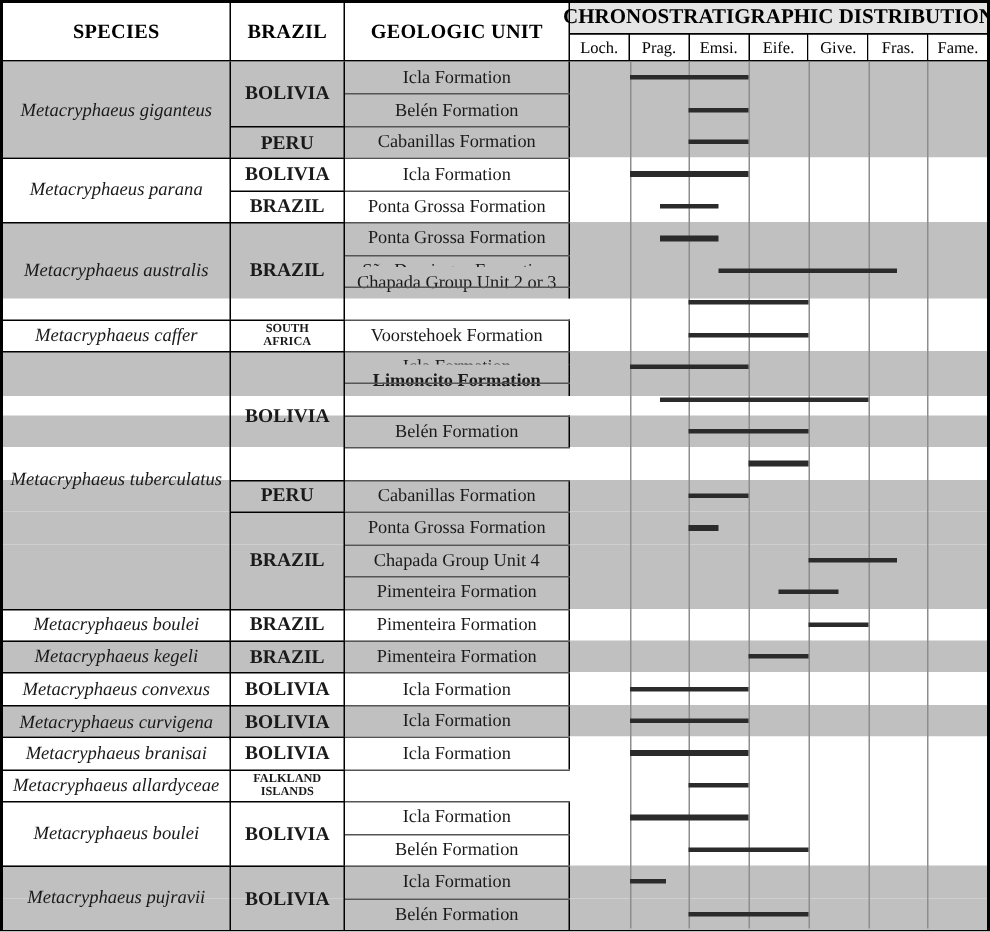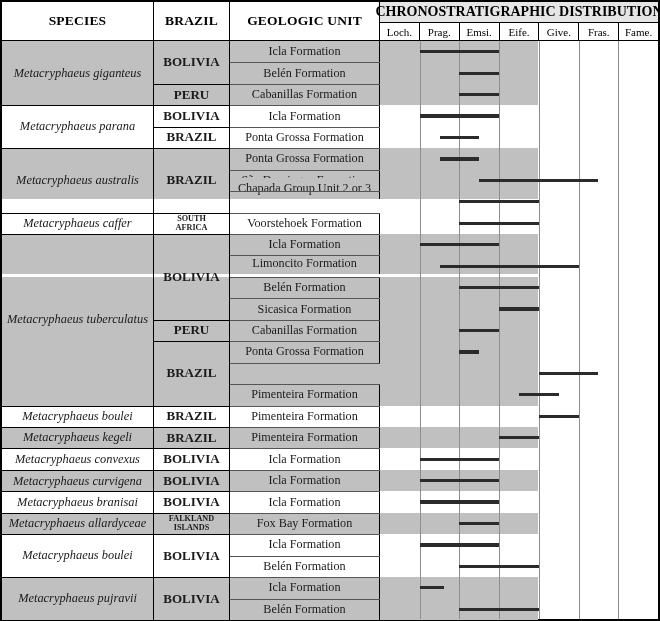--- a/index.html
+++ b/index.html
@@ -59,21 +59,21 @@
   }
 
   
   .body-wrap {
     position: absolute; left: 0; top: 38px;
     width: 656px; height: 579px;
     border-top: 1.5px solid #000;
   }
 
   .row {
-    position: absolute; left: 0; width: 536px;
+    position: absolute; left: 0; width: 656px;
     height: 21.44px;
   }
   .row.shade { background: #c0c0c0; }
   .row.plain { background: #ffffff; }
 
   .cell {
     position: absolute; top: 0; height: 100%;
     display: flex; align-items: center; justify-content: center;
     text-align: center;
     color: #1a1a1a;
@@ -182,41 +182,38 @@
         <div class="cell c-chrono"></div>
       </div>
       <div class="row plain" style="top: 171.556px;">
         <div class="cell c-unit">Voorstehoek Formation</div>
         <div class="cell c-chrono"></div>
       </div>
       <div class="row shade" style="top: 193px;">
         <div class="cell c-unit">Icla Formation</div>
         <div class="cell c-chrono"></div>
       </div>
-      <div class="row shade" style="top: 212px;">
+      <div class="row shade" style="top: 202px; font-weight: bold;">
         <div class="cell c-unit">Limoncito Formation</div>
         <div class="cell c-chrono"></div>
       </div>
       <div class="row shade" style="top: 235.889px;">
         <div class="cell c-unit">Belén Formation</div>
         <div class="cell c-chrono"></div>
       </div>
-      <div class="row shade" style="top: 257.333px;">
-        <div class="cell c-unit">Sicasica Formation</div>
-        <div class="cell c-chrono"></div>
-      </div>
       <div class="row shade" style="top: 278.778px;">
         <div class="cell c-unit">Cabanillas Formation</div>
         <div class="cell c-chrono"></div>
       </div>
       <div class="row shade" style="top: 300.222px;">
         <div class="cell c-unit">Ponta Grossa Formation</div>
         <div class="cell c-chrono"></div>
       </div>
       <div class="row shade" style="top: 321.667px;">
+        <div class="cell c-unit">Chapada Group Unit 4</div>
         <div class="cell c-chrono"></div>
       </div>
       <div class="row shade" style="top: 343.111px;">
         <div class="cell c-unit">Pimenteira Formation</div>
         <div class="cell c-chrono"></div>
       </div>
       <div class="row plain" style="top: 364.556px;">
         <div class="cell c-unit">Pimenteira Formation</div>
         <div class="cell c-chrono"></div>
       </div>
@@ -227,24 +224,20 @@
       <div class="row plain" style="top: 407.444px;">
         <div class="cell c-unit">Icla Formation</div>
         <div class="cell c-chrono"></div>
       </div>
       <div class="row shade" style="top: 428.889px;">
         <div class="cell c-unit">Icla Formation</div>
         <div class="cell c-chrono"></div>
       </div>
       <div class="row plain" style="top: 450.333px;">
         <div class="cell c-unit">Icla Formation</div>
-        <div class="cell c-chrono"></div>
-      </div>
-      <div class="row shade" style="top: 471.778px;">
-        <div class="cell c-unit">Fox Bay Formation</div>
         <div class="cell c-chrono"></div>
       </div>
       <div class="row plain" style="top: 493.222px;">
         <div class="cell c-unit">Icla Formation</div>
         <div class="cell c-chrono"></div>
       </div>
       <div class="row plain" style="top: 514.667px;">
         <div class="cell c-unit">Belén Formation</div>
         <div class="cell c-chrono"></div>
       </div>

